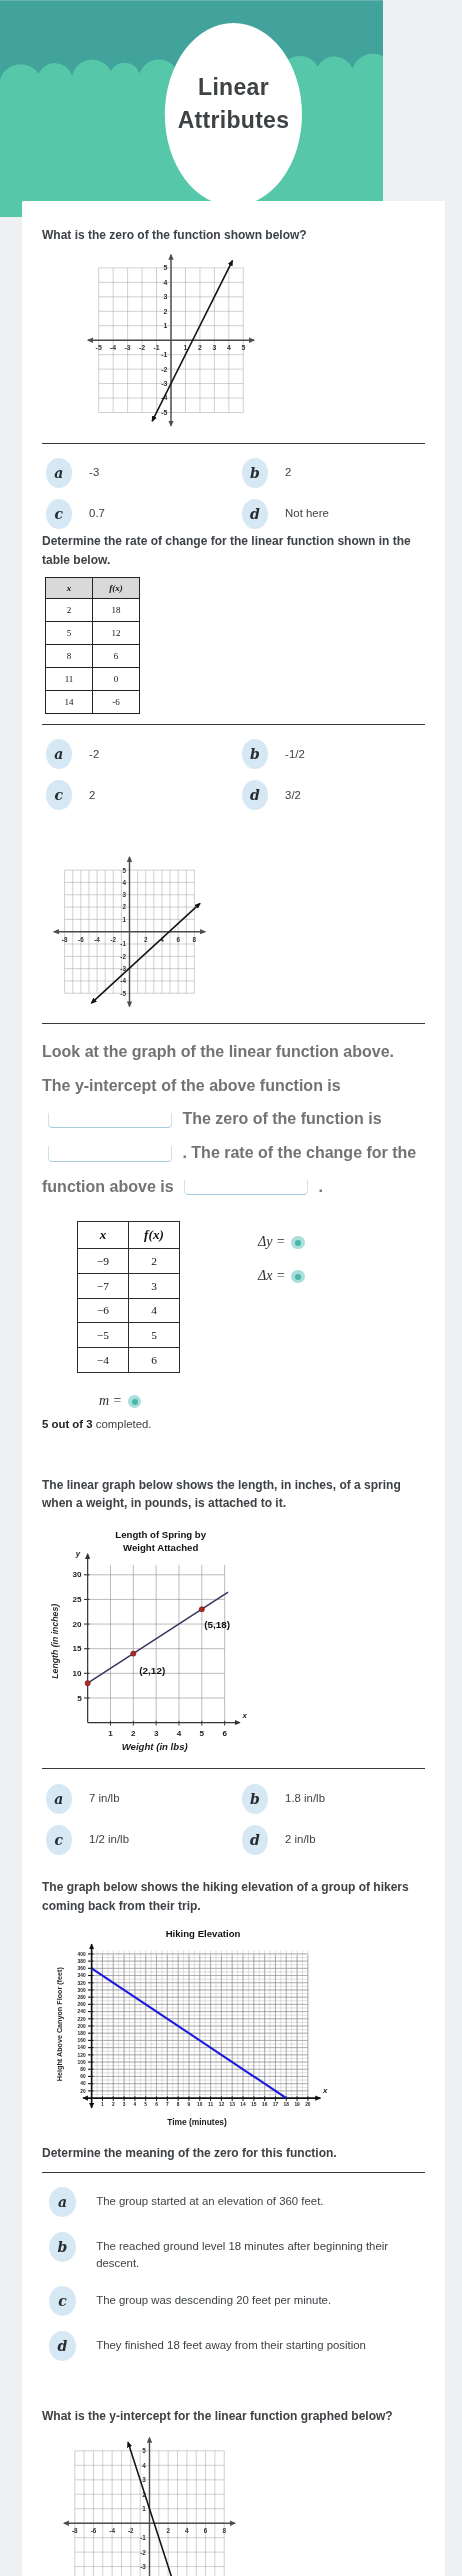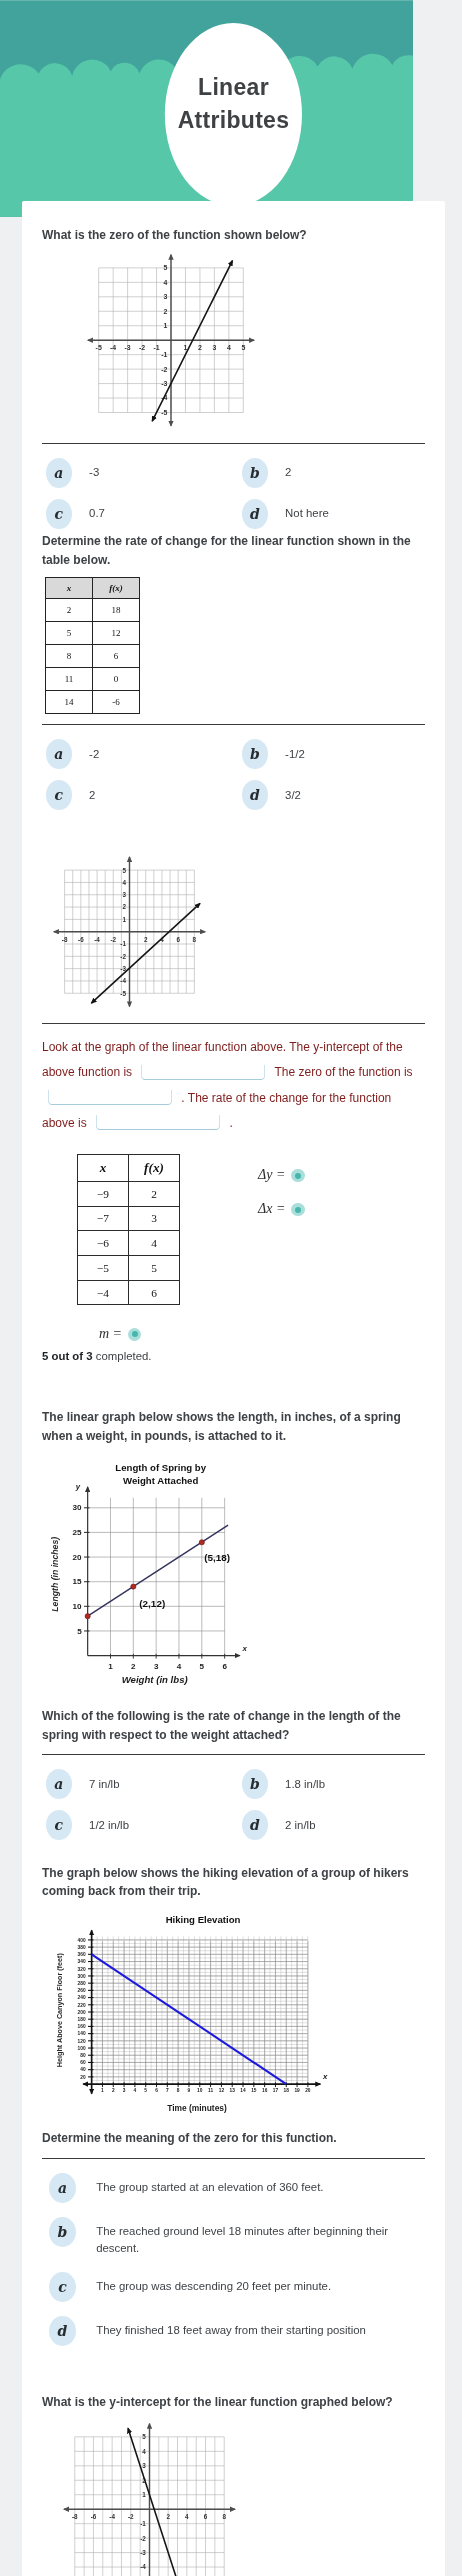--- a/index.html
+++ b/index.html
@@ -1,17 +1,17 @@
 <!DOCTYPE html>
 <html style="font-size:9.6px"><head>
 <meta charset="utf-8">
 <style>
   html,body{margin:0;padding:0}
   body{width:462px;background:#eef0f2;font-family:"Liberation Sans",sans-serif;color:#3f4347}
-  .hero{position:relative;width:413px;height:217px;overflow:hidden}
+  .hero{position:relative;width:383px;height:217px;overflow:hidden}
   .hero-title{position:absolute;left:166px;top:71px;width:135px;text-align:center;
     font-weight:700;font-size:23px;line-height:1.45;color:#3e4244;letter-spacing:0.3px}
   .card{position:relative;width:423px;margin:-15.6px 17px 20.5px 22px;background:#fff;border-radius:1.8px;
     padding:25px 20px 34px;box-sizing:border-box}
   .qtext{font-size:12px;font-weight:600;line-height:1.55;margin:0 0 4.8px;color:#3e4246;max-width:388px}
   .stmt{max-width:368px}
   .divider{border:none;border-top:1.2px solid #3a3a3a;margin:9.6px 0 0;width:100%}
   .ans{padding:14.4px 0 3.6px 3.6px;display:grid;row-gap:10.8px}
   .ans.two{grid-template-columns:196px 1fr}
   .ans.one{grid-template-columns:1fr;row-gap:14.4px;padding-left:7.2px}
@@ -35,21 +35,21 @@
   .t2wrap{position:relative;margin:15.6px 0 0 35px}
   .deltas{position:absolute;left:181px;top:13.2px}
   .mathlab{font-family:"Liberation Serif",serif;font-style:italic;font-size:14px;color:#2e2e2e}
   .deltas .drow{margin-bottom:18px;white-space:nowrap}
   .dot{display:inline-block;width:13.2px;height:13.2px;border-radius:50%;background:#a9dedb;
     position:relative;vertical-align:-3px;margin-left:6px}
   .dot::after{content:"";position:absolute;left:3.6px;top:3.6px;width:6px;height:6px;border-radius:50%;background:#47b6ac}
   .mrow{margin:20.5px 0 8.4px 57px}
   .progress{font-size:11.4px;color:#3e4246;margin:6px 0 0}
   .progress b{color:#1d2226}
-  .cloze{font-size:12px;font-weight:400;line-height:2.1;color:#7f1d1d;max-width:391px;margin:10.8px 0 0}
+  .cloze{font-size:16px;font-weight:700;line-height:2.1;color:#737373;max-width:391px;margin:10.8px 0 0}
   .blank{display:inline-block;width:124px;height:14.4px;vertical-align:-3.6px;margin:0 6px;
     border-bottom:1.5px solid #a5cbdc;border-radius:0 0 4.2px 4.2px;
     box-shadow:inset 1.2px 0 0 -0.3px #c9e0ec, inset -1.2px 0 0 -0.3px #c9e0ec}
   .chart{display:block}
   .m-g1{margin:6px 0 0 35px}
   .m-g3{margin:8.4px 0 0 1.2px}
   .m-spring{margin:13.2px 0 3.6px 6px}
   .m-hiking{margin:9.6px 0 1.2px 9.6px}
   .m-g7{margin:8.4px 0 0 10.8px}
   .sp1{}.sp2{margin-top:39px}.sp3{margin-top:18px}
@@ -380,21 +380,20 @@
           <text x="16" y="191.29999999999998" fill="#2a2a2a" font-size="14.5" text-anchor="middle" font-weight="700" font-family="&quot;Liberation Sans&quot;,sans-serif" font-style="italic" transform="rotate(-90 16 191.29999999999998)">Length (in inches)</text>
           <text x="327.20000000000005" y="318.59999999999997" fill="#222" font-size="13" text-anchor="middle" font-weight="700" font-family="&quot;Liberation Sans&quot;,sans-serif" font-style="italic">x</text>
           <text x="50" y="50" fill="#222" font-size="13" text-anchor="middle" font-weight="700" font-family="&quot;Liberation Sans&quot;,sans-serif" font-style="italic">y</text>
           <line x1="66" y1="261" x2="299.70000000000005" y2="109.29999999999998" stroke="#33335c" stroke-width="2.4"></line>
           <circle cx="66" cy="261" r="4.3" fill="#b02a22" stroke="#701410" stroke-width="1"></circle>
           <circle cx="142" cy="211.79999999999998" r="4.3" fill="#b02a22" stroke="#701410" stroke-width="1"></circle>
           <text x="152" y="245.79999999999998" fill="#111" font-size="16.5" text-anchor="start" font-weight="600" font-family="&quot;Liberation Sans&quot;,sans-serif" font-style="normal">(2,12)</text>
           <circle cx="256" cy="137.99999999999997" r="4.3" fill="#b02a22" stroke="#701410" stroke-width="1"></circle>
           <text x="260" y="169.99999999999997" fill="#111" font-size="16.5" text-anchor="start" font-weight="600" font-family="&quot;Liberation Sans&quot;,sans-serif" font-style="normal">(5,18)</text>
         </svg>
-      <p class="qtext" style="margin-top:15.6px">Which of the following is the rate of change in the length of the spring with respect to the weight attached?</p>
       <hr class="divider">
       <div class="ans two">
           <div class="opt">
             <span class="letter">a</span>
             <span class="txt">7 in/lb</span>
           </div>
           <div class="opt">
             <span class="letter">b</span>
             <span class="txt">1.8 in/lb</span>
           </div>

